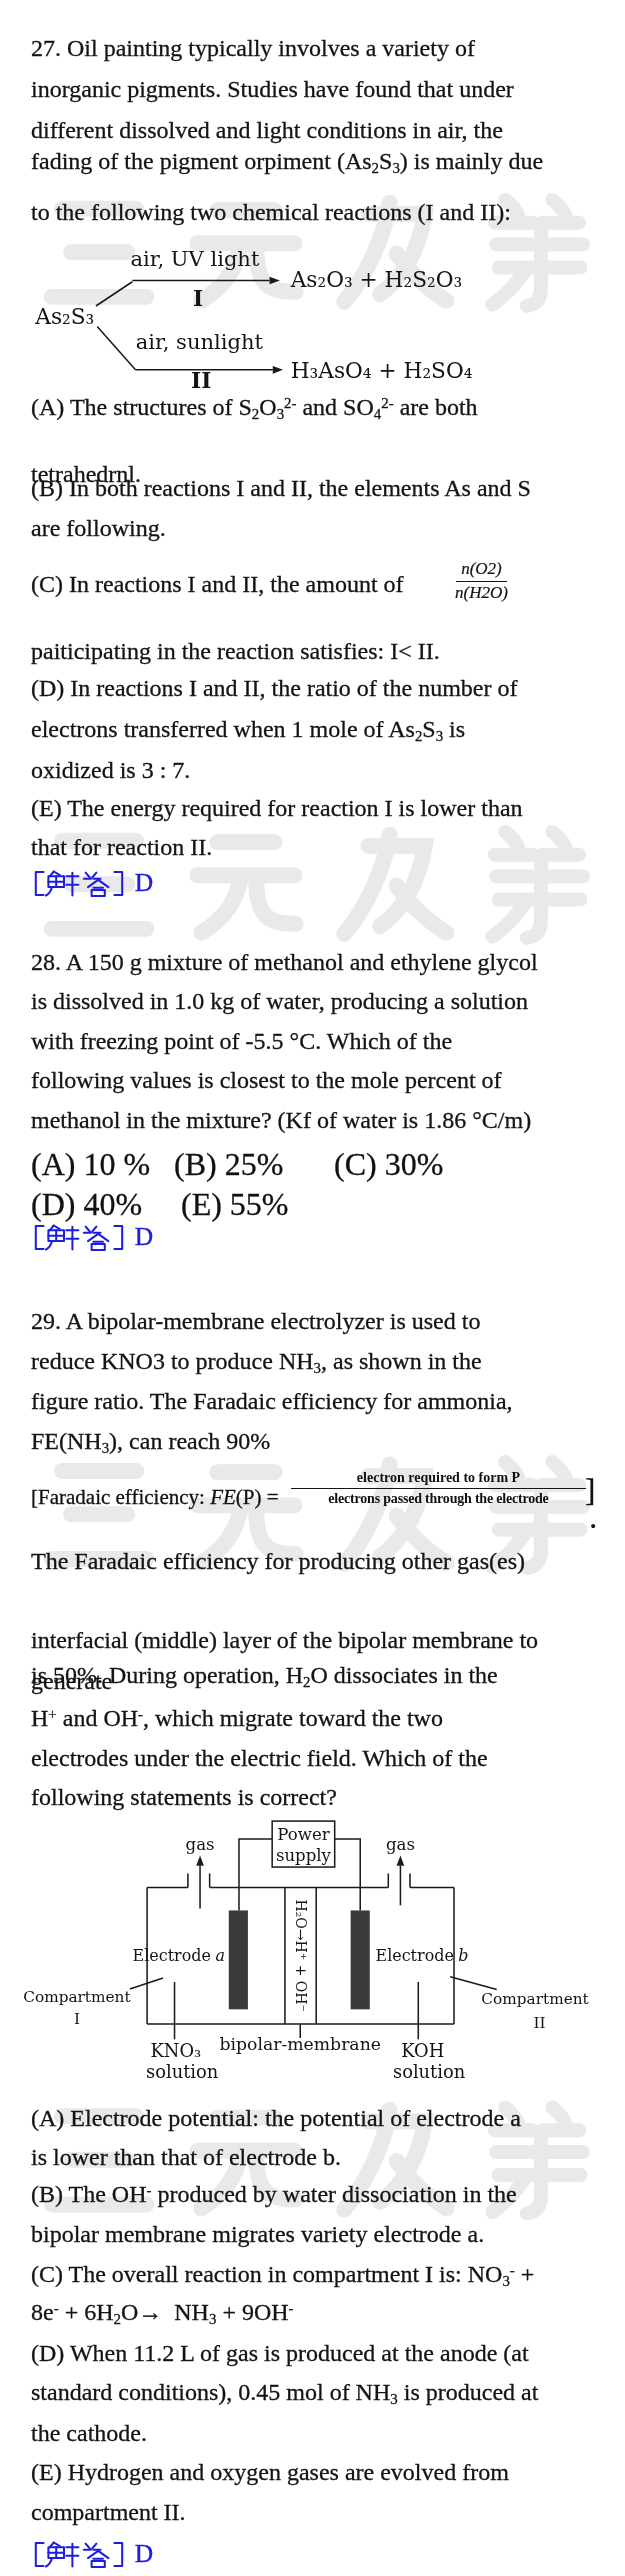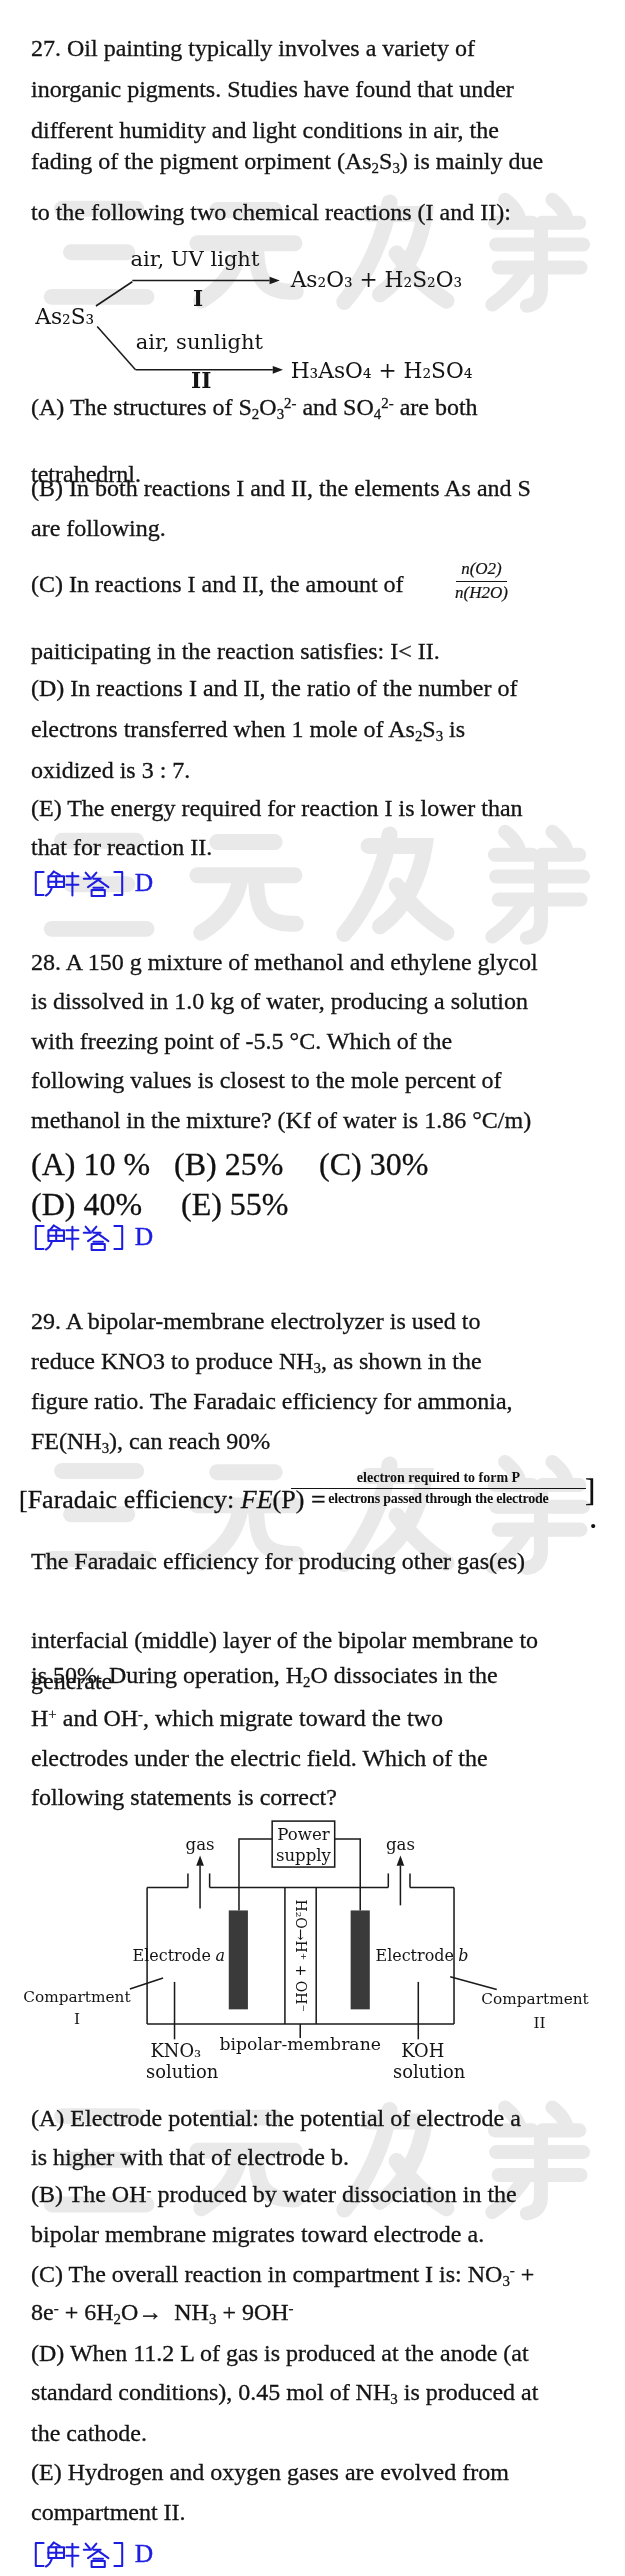--- a/index.html
+++ b/index.html
@@ -10,21 +10,21 @@
   .content{position:absolute;inset:0;z-index:1;}
   .line{position:absolute;left:31px;white-space:nowrap;font-size:24px;line-height:27px;
         color:#141414;-webkit-text-stroke:0.3px #141414;}
   sub{font-size:62%;vertical-align:-0.3em;line-height:0;}
   sup{font-size:62%;vertical-align:0.5em;line-height:0;}
   .frac{position:absolute;text-align:center;}
   .fracC{left:455px;top:559px;font-style:italic;font-size:17px;line-height:1.2;
          -webkit-text-stroke:0.2px #141414;}
   .fracC .num{display:inline-block;padding:0 5.1px 1.3px;border-bottom:1.9px solid #141414;}
   .fracC .den{display:block;padding-top:1.3px;}
-  .f-lead{position:absolute;left:19px;top:1485px;font-size:26px;white-space:nowrap;
+  .f-lead{position:absolute;left:31px;top:1485px;font-size:21px;white-space:nowrap;
           -webkit-text-stroke:0.3px #141414;}
   .f-frac{position:absolute;left:291px;top:1470px;width:295px;text-align:center;
           font-size:14px;font-weight:bold;line-height:16.6px;}
   .f-frac .num{display:block;padding-bottom:1.3px;border-bottom:1.9px solid #141414;}
   .f-frac .den{display:block;padding-top:1.9px;letter-spacing:-0.2px;}
   .f-close{position:absolute;left:585px;top:1473px;font-size:31px;-webkit-text-stroke:0.3px #141414;}
   .f-period{position:absolute;left:590px;top:1505px;font-size:25.5px;font-weight:bold;}
   .answer{position:absolute;left:31px;display:flex;align-items:center;gap:7.7px;}
   .answer .dval{color:#1d1de2;font-size:25.5px;-webkit-text-stroke:0.4px #1d1de2;}
   .opt-span{position:absolute;white-space:nowrap;font-size:32px;
@@ -111,21 +111,21 @@
       <use href="#wm-c3" x="515" y="3283"></use>
       <use href="#wm-c4" x="745" y="3283"></use>
     </g>
   </svg>
 
   <div class="content">
 
     <div>
       <div class="line" style="top:35px">27. Oil painting typically involves a variety of</div>
       <div class="line" style="top:76px">inorganic pigments. Studies have found that under</div>
-      <div class="line" style="top:117px">different humidity and light conditions in air, the</div>
+      <div class="line" style="top:117px">different dissolved and light conditions in air, the</div>
       <div class="line" style="top:148px">fading of the pigment orpiment (As<sub>2</sub>S<sub>3</sub>) is mainly due</div>
       <div class="line" style="top:199px">to the following two chemical reactions (I and II):</div>
 
       <svg style="position:absolute;left:0;top:223px" width="626" height="166" viewBox="0 0 980 260" font-family="'DejaVu Serif',serif">
         <g stroke="#1a1a1a" stroke-width="2.4" fill="none">
           <line x1="150" y1="130" x2="207" y2="92"></line>
           <line x1="152" y1="162" x2="212" y2="230"></line>
           <line x1="207" y1="90" x2="422" y2="90"></line>
           <line x1="212" y1="230" x2="427" y2="230"></line>
         </g>
@@ -166,21 +166,21 @@
 
     <div>
       <div class="line" style="top:949px">28. A 150 g mixture of methanol and ethylene glycol</div>
       <div class="line" style="top:988px">is dissolved in 1.0 kg of water, producing a solution</div>
       <div class="line" style="top:1028px">with freezing point of -5.5 °C. Which of the</div>
       <div class="line" style="top:1067px">following values is closest to the mole percent of</div>
       <div class="line" style="top:1107px">methanol in the mixture? (Kf of water is 1.86 °C/m)</div>
 
       <span class="opt-span" style="left:31px;top:1146px">(A) 10 %</span>
       <span class="opt-span" style="left:174px;top:1146px">(B) 25%</span>
-      <span class="opt-span" style="left:319px;top:1146px">(C) 30%</span>
+      <span class="opt-span" style="left:334px;top:1146px">(C) 30%</span>
       <span class="opt-span" style="left:31px;top:1186px">(D) 40%</span>
       <span class="opt-span" style="left:181px;top:1186px">(E) 55%</span>
 
       <div class="answer" style="top:1222px">
         <svg width="96" height="29" viewBox="0 0 160 48">
             <use href="#jieda-g"></use>
           </svg>
         <span class="dval">D</span>
       </div>
     </div>
@@ -249,23 +249,23 @@
         <text x="838" y="295" font-size="24" text-anchor="middle">Compartment</text>
         <text x="845" y="332" font-size="24" text-anchor="middle">II</text>
         <text x="275" y="378" font-size="28" text-anchor="middle">KNO₃</text>
         <text x="285" y="410" font-size="28" text-anchor="middle">solution</text>
         <text x="470" y="366" font-size="27" text-anchor="middle">bipolar-membrane</text>
         <text x="662" y="378" font-size="28" text-anchor="middle">KOH</text>
         <text x="672" y="410" font-size="28" text-anchor="middle">solution</text>
       </svg>
 
       <div class="line" style="top:2105px">(A) Electrode potential: the potential of electrode a</div>
-      <div class="line" style="top:2144px">is higher with that of electrode b.</div>
+      <div class="line" style="top:2144px">is lower than that of electrode b.</div>
       <div class="line" style="top:2181px">(B) The OH<sup>-</sup> produced by water dissociation in the</div>
-      <div class="line" style="top:2221px">bipolar membrane migrates toward electrode a.</div>
+      <div class="line" style="top:2221px">bipolar membrane migrates variety electrode a.</div>
       <div class="line" style="top:2261px">(C) The overall reaction in compartment I is: NO<sub>3</sub><sup>-</sup> +</div>
       <div class="line" style="top:2299px">8e<sup>-</sup> + 6H<sub>2</sub>O→&nbsp; NH<sub>3</sub> + 9OH<sup>-</sup></div>
       <div class="line" style="top:2340px">(D) When 11.2 L of gas is produced at the anode (at</div>
       <div class="line" style="top:2379px">standard conditions), 0.45 mol of NH<sub>3</sub> is produced at</div>
       <div class="line" style="top:2420px">the cathode.</div>
       <div class="line" style="top:2459px">(E) Hydrogen and oxygen gases are evolved from</div>
       <div class="line" style="top:2499px">compartment II.</div>
 
       <div class="answer" style="top:2539px">
         <svg width="96" height="29" viewBox="0 0 160 48">

